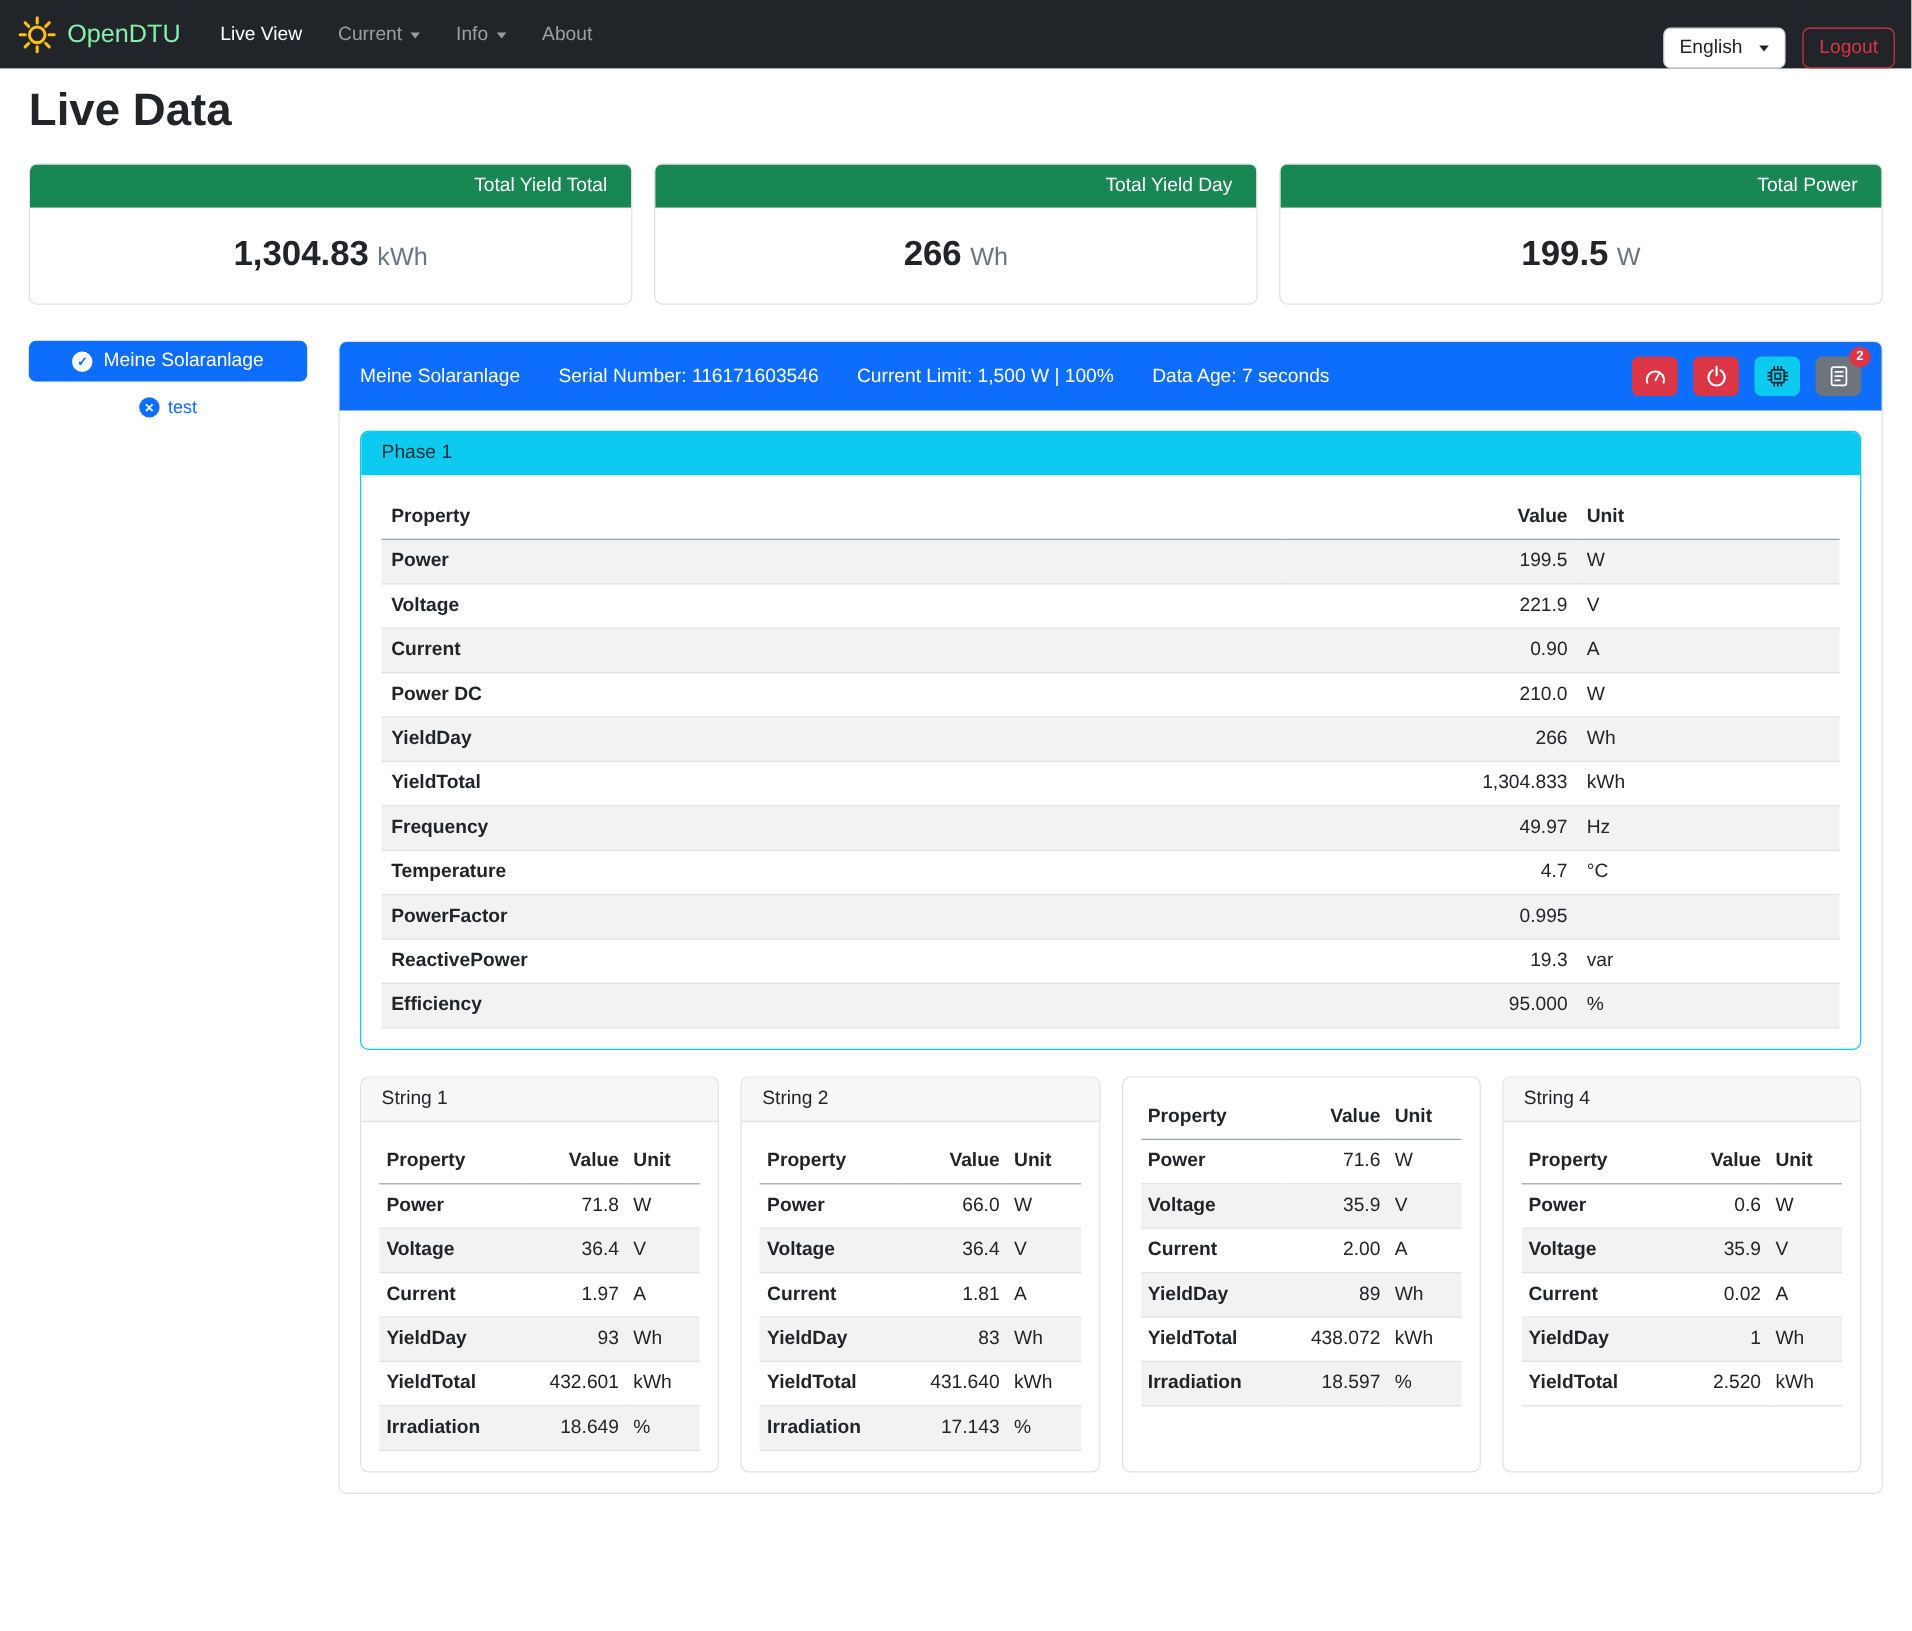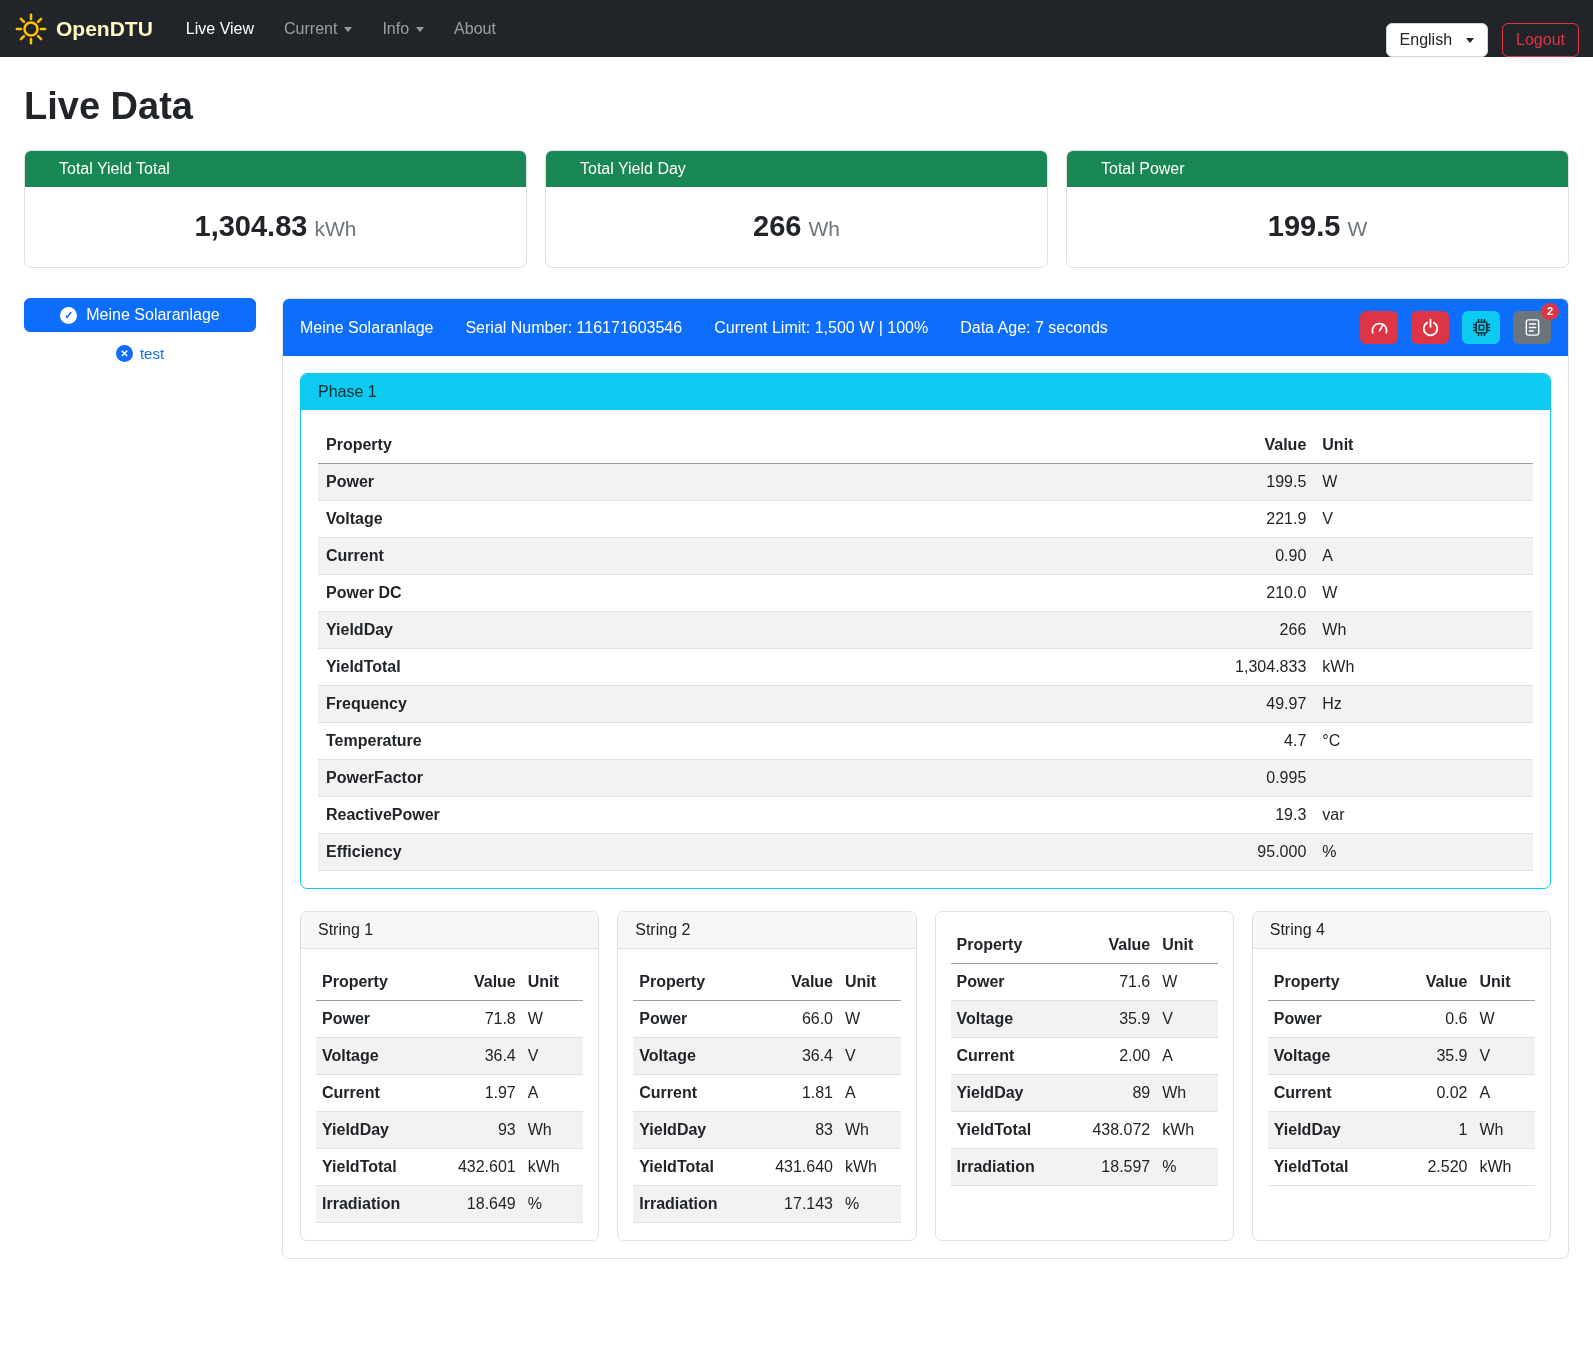--- a/index.html
+++ b/index.html
@@ -15,21 +15,21 @@
   .navbar {
     background: #212529;
     height: 57px;
     display: flex;
     align-items: center;
     padding: 0 14px;
     color: #fff;
   }
   .brand {
     display: flex; align-items: center; gap: 8px;
-    font-size: 21px; font-weight: 700; color: #fef9c3;
+    font-size: 21px; font-weight: 400; color: #86efac;
     margin-right: 18px; cursor: pointer; white-space: nowrap;
   }
   .nav-links { display: flex; align-items: center; }
   .nav-link {
     color: rgba(255,255,255,.55);
     padding: 8px 15px; font-size: 16px; cursor: pointer;
     display: flex; align-items: center; gap: 7px; white-space: nowrap;
     text-decoration: none;
   }
   .nav-link.active { color: #fff; }
@@ -49,32 +49,32 @@
   }
   .logout-btn {
     background: transparent; color: #dc3545;
     border: 1px solid #dc3545; border-radius: 6px;
     padding: 7px 13px; font-size: 16px; cursor: pointer;
     font-family: inherit;
   }
 
   
   .container { padding: 0 24px 24px; }
-  h1.page-title { font-size: 38px; font-weight: 600; margin: 28px 0 22px; color: #212529; }
+  h1.page-title { font-size: 38px; font-weight: 600; margin: 14px 0 22px; color: #212529; }
 
   
   .summary-grid {
     display: grid; grid-template-columns: repeat(3, 1fr); gap: 18px;
     margin-bottom: 30px;
   }
   .card {
     border: 1px solid #dee2e6; border-radius: 7px; overflow: hidden; background: #fff;
   }
   .summary-card .card-header {
-    background: #198754; color: #fff; padding: 9px 34px; font-size: 16px;
+    background: #198754; color: #fff; padding: 9px 20px; font-size: 16px; text-align: right;
   }
   .summary-body { padding: 23px 16px 24px; text-align: center; }
   .summary-value { font-size: 29px; font-weight: 700; color: #212529; }
   .summary-unit { font-size: 21px; color: #6c757d; margin-left: 7px; font-weight: 400; }
 
   
   .content-row { display: flex; gap: 26px; align-items: flex-start; }
   .sidebar { width: 232px; flex: 0 0 232px; }
   .inverter-btn {
     width: 100%;

